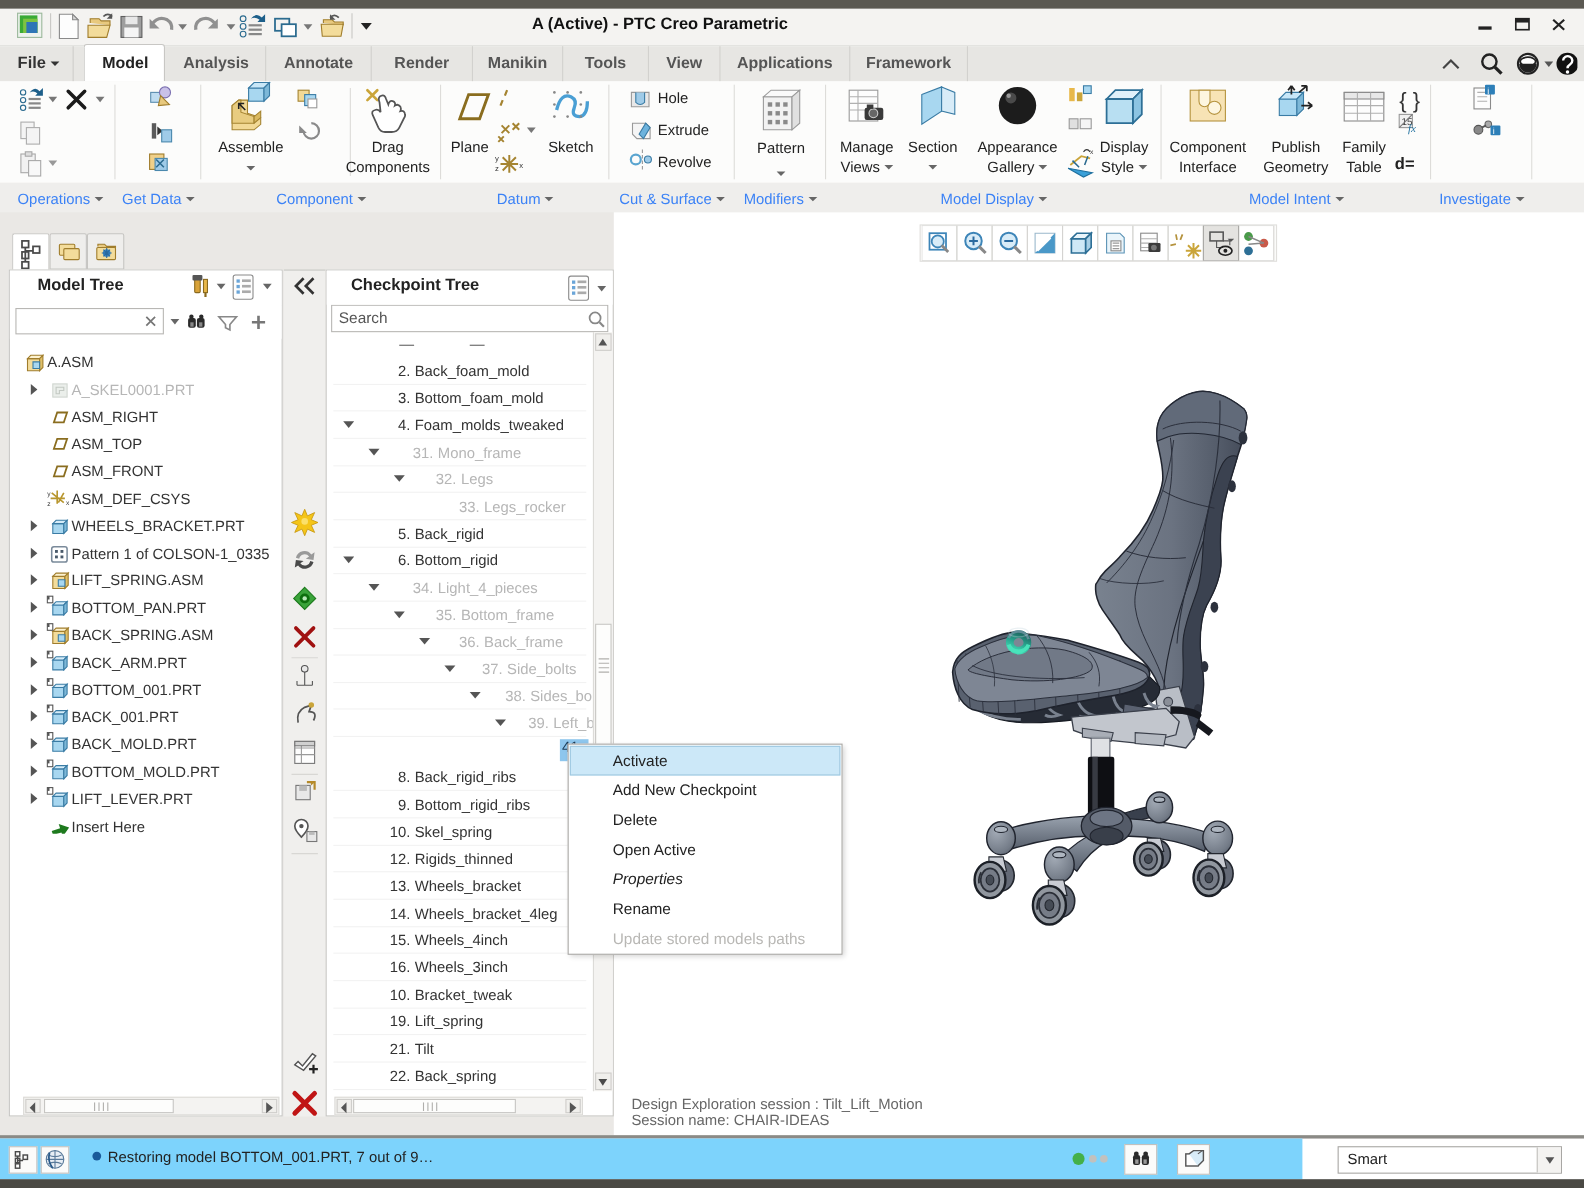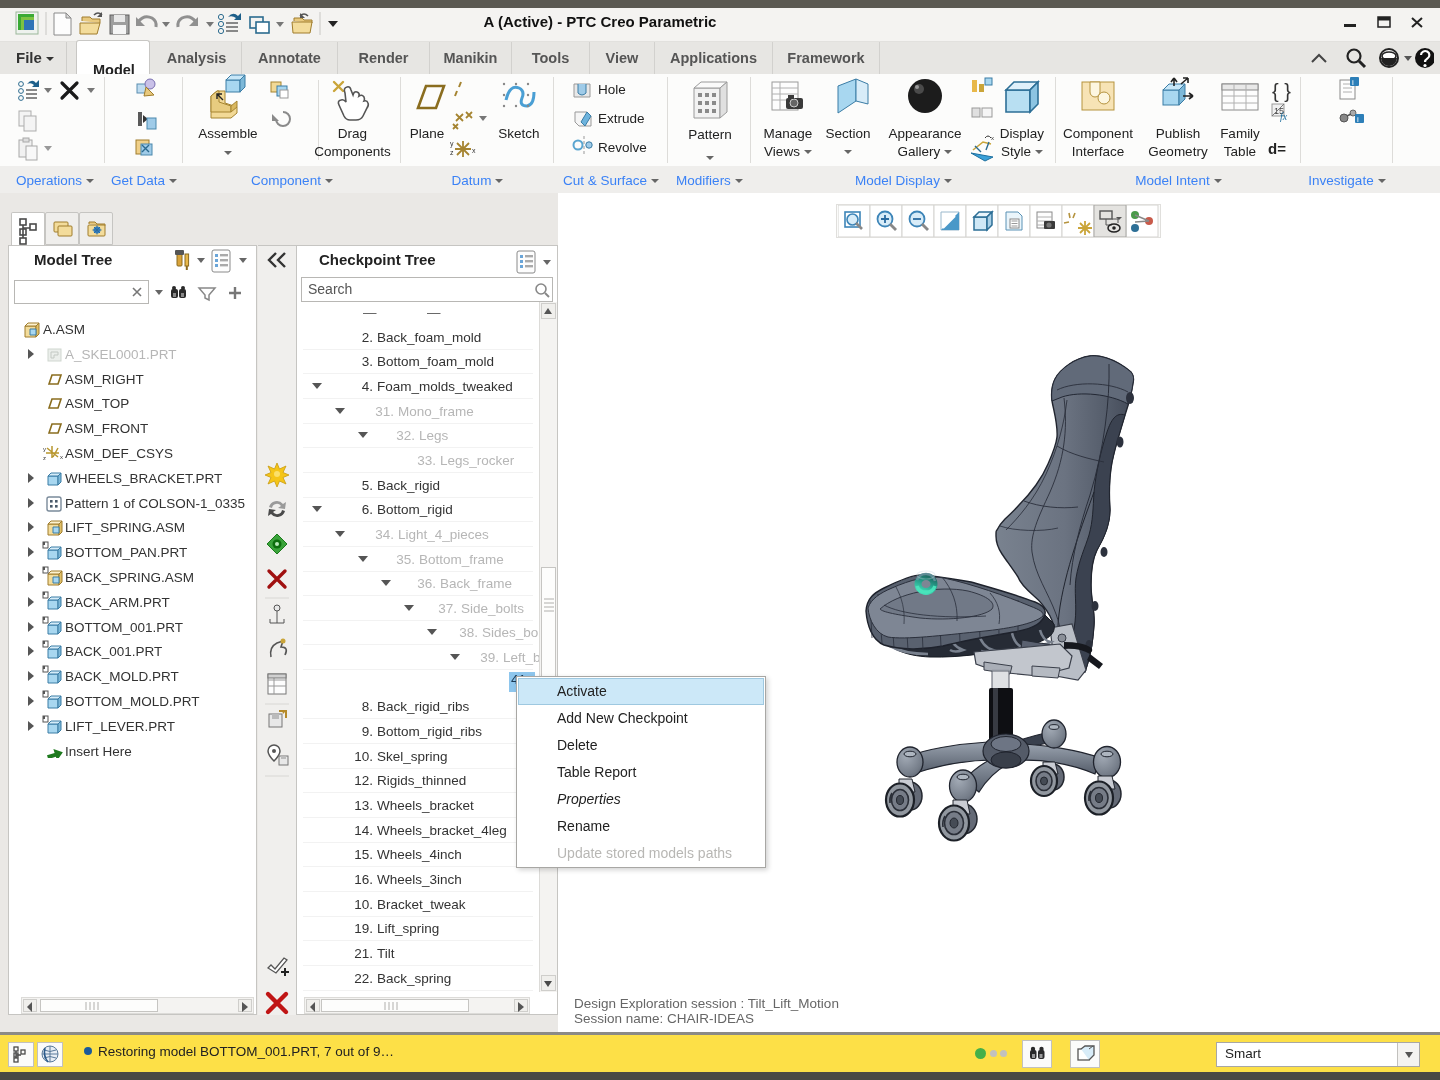--- a/index.html
+++ b/index.html
@@ -5,34 +5,34 @@
 * { margin:0; padding:0; box-sizing:border-box; }
 html,body { width:1440px; height:1080px; overflow:hidden; }
 body { font-family:"Liberation Sans", sans-serif; background:#ffffff; position:relative; }
 .abs { position:absolute; }
 #topborder { left:0; top:0; width:1440px; height:8px; background:#5b5952; }
 #titlebar { left:0; top:8px; width:1440px; height:34px; background:#f4f3f1; border-bottom:1px solid #e2e1de; }
 #title { left:0; top:13px; width:1172px; text-align:center; font-size:15px; font-weight:bold; color:#111;padding-left:28px; }
 #tabrow { left:0; top:42px; width:1440px; height:32px; background:#e7e6e3; }
 .tab { position:absolute; top:0; height:32px; line-height:32px; font-size:14.5px; color:#555; padding:0 14px; border-right:1px solid #d2d1ce; }
 .tab.bold { font-weight:bold; }
-#modeltab { position:absolute; top:-2px; height:34px; line-height:34px; background:#ffffff; font-weight:bold; color:#222; border:1px solid #c8c7c4; border-bottom:none; border-radius:3px 3px 0 0; font-size:14.5px; padding:12px 16px; }
+#modeltab { position:absolute; top:-2px; height:34px; line-height:34px; background:#ffffff; font-weight:bold; color:#222; border:1px solid #c8c7c4; border-bottom:none; border-radius:3px 3px 0 0; font-size:14.5px; padding:0 16px; }
 #ribbon { left:0; top:74px; width:1440px; height:92px; background:#fcfcfb; }
 #labelrow { left:0; top:166px; width:1440px; height:29px; background:#efeeec; border-bottom:1px solid #c9c8c5; }
 .btxt { position:absolute; font-size:13.5px; color:#222; text-align:center; white-space:nowrap; }
 .glabel { position:absolute; top:166px; height:29px; line-height:29px; font-size:13.5px; color:#3b82f6; text-align:center; }
 .gsep { position:absolute; width:1px; height:86px; background:#dddcd9; }
 .dar { display:inline-block; width:0; height:0; border-left:4px solid transparent; border-right:4px solid transparent; border-top:4px solid #666; vertical-align:middle; margin-left:4px; }
 #content { left:0; top:193px; width:1440px; height:842px; background:#eae8e5; }
 #graphics { position:absolute; left:558px; top:0px; width:882px; height:839px; background:#ffffff; }
 #navpanel { position:absolute; left:8px; top:52px; width:249px; height:770px; background:#ffffff; border:1px solid #c6c5c2; }
 #strip { position:absolute; left:258px; top:52px; width:38px; height:770px; background:#f0efed; border-top:1px solid #c6c5c2;}
 #ckpanel { position:absolute; left:296px; top:52px; width:262px; height:770px; background:#ffffff; border:1px solid #c6c5c2; }
 #statusline { left:0; top:1032px; width:1440px; height:3px; background:#8b8a86; }
-#statusbar { left:0; top:1035px; width:1440px; height:37px; background:#fde047; }
+#statusbar { left:0; top:1035px; width:1184px; height:37px; background:#7dd3fc; }
 #bottomborder { left:0; top:1072px; width:1440px; height:8px; background:#4a4944; }
 .tree-item { position:absolute; height:25px; line-height:25px; font-size:13.5px; color:#333; white-space:nowrap; }
 .gray { color:#b6b6b6; }
 .tri { position:absolute; width:0; height:0; border-left:5px solid transparent; border-right:5px solid transparent; border-top:6px solid #4a4a4a; }
 .tri-r { position:absolute; width:0; height:0; border-top:5px solid transparent; border-bottom:5px solid transparent; border-left:6px solid #555; }
 </style>
 </head>
 <body>
 <div class="abs" id="topborder"></div>
 <div class="abs" id="titlebar"></div>
@@ -1114,21 +1114,21 @@
         </svg>
     </div>
   </div>
 </div>
 
 <div class="abs" style="left:516px;top:676px;width:250px;height:192px;background:#ffffff;border:1px solid #a8a7a4;box-shadow:2px 2px 5px rgba(0,0,0,0.18);z-index:50;">
   <div class="abs" style="left:1px;top:1px;width:246px;height:27px;background:#cce8f8;border:1px solid #9ec8e0;"></div>
   <div class="abs" style="left:40px;top:6px;font-size:14px;color:#222;">Activate</div>
   <div class="abs" style="left:40px;top:33px;font-size:14px;color:#222;">Add New Checkpoint</div>
   <div class="abs" style="left:40px;top:60px;font-size:14px;color:#222;">Delete</div>
-  <div class="abs" style="left:40px;top:87px;font-size:14px;color:#222;">Table Report</div>
+  <div class="abs" style="left:40px;top:87px;font-size:14px;color:#222;">Open Active</div>
   <div class="abs" style="left:40px;top:114px;font-size:14px;color:#222;font-style:italic;">Properties</div>
   <div class="abs" style="left:40px;top:141px;font-size:14px;color:#222;">Rename</div>
   <div class="abs" style="left:40px;top:168px;font-size:14px;color:#b8b7b4;">Update stored models paths</div>
 </div>
 <div class="abs" id="statusline"></div>
 <div class="abs" id="statusbar">
   <div class="abs" style="left:8px;top:7px;width:26px;height:25px;background:#fbfbfa;border:1px solid #c2c1be;"></div>
   <svg class="abs" style="left:12px;top:11px;" width="18" height="17" viewBox="0 0 18 17">
     <g fill="none" stroke="#4a4a4a" stroke-width="1.3">
         <rect x="2" y="1" width="4" height="4"></rect>

